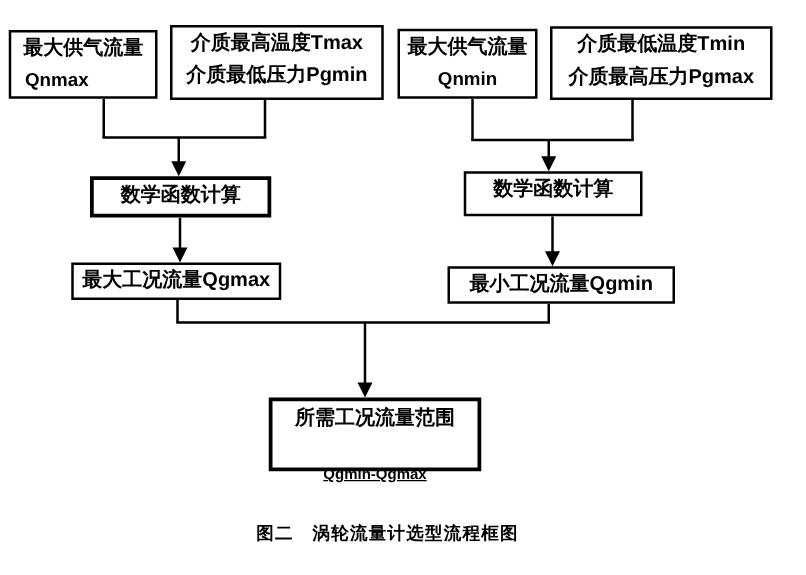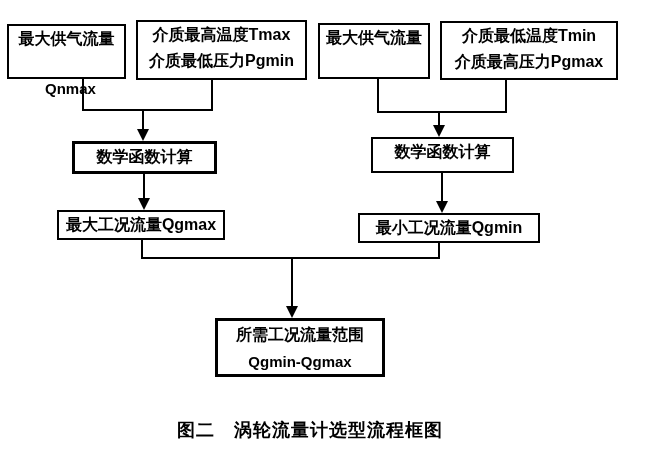--- a/index.html
+++ b/index.html
@@ -38,38 +38,38 @@
     font-size: 16px;
     line-height: 26px;
     text-align: center;
     box-sizing: border-box;
     white-space: nowrap;
   }
   .node .sub {
     font-size: 15px;
   }
   #node-qnmax        { left: 7px;   top: 24px;  width: 119px; height: 55px; }
-  #node-qnmax .sub   { align-self: flex-start; padding-left: 36px; margin-top: 24px; }
+  #node-qnmax .sub   { align-self: flex-start; padding-left: 11px; }
   #node-pgmin-tmax   { left: 136px; top: 20px;  width: 171px; height: 60px; }
   #node-qnmin        { left: 318px; top: 23px;  width: 112px; height: 56px; }
   #node-pgmax-tmin   { left: 440px; top: 21px;  width: 178px; height: 59px; }
   #node-math-left    { left: 72px;  top: 141px; width: 145px; height: 33px; border-width: 3px; }
   #node-math-right   { left: 371px; top: 137px; width: 143px; height: 36px; }
   #node-qgmax        { left: 57px;  top: 210px; width: 168px; height: 30px; }
   #node-qgmin        { left: 358px; top: 213px; width: 182px; height: 30px; }
-  #node-result       { left: 215px; top: 318px; width: 170px; height: 59px; border-width: 3px; line-height: 27px; }
-  #node-result .sub  { font-size: 15px; }
+  #node-result       { left: 215px; top: 318px; width: 170px; height: 59px; border-width: 3px; line-height: 27px; gap: 18px; }
+  #node-result .sub  { font-size: 12px; text-decoration: underline; }
   .caption {
     position: absolute;
     left: 0;
     top: 418px;
     width: 620px;
     text-align: center;
     font-weight: bold;
-    font-size: 18px;
+    font-size: 14px;
     letter-spacing: 1px;
   }
 </style>
 </head>
 <body>
 
 <div class="canvas">
 
   <svg class="connectors" viewBox="0 0 645 460" xmlns="http://www.w3.org/2000/svg">
     <g stroke="#000000" stroke-width="2" fill="none">
@@ -112,20 +112,21 @@
     <div class="sub">Qnmax</div>
   </div>
 
   <div class="node" id="node-pgmin-tmax">
     <div>介质最高温度Tmax</div>
     <div>介质最低压力Pgmin</div>
   </div>
 
   <div class="node" id="node-qnmin">
     <div>最大供气流量</div>
+    <div class="sub">Qnmin</div>
   </div>
 
   <div class="node" id="node-pgmax-tmin">
     <div>介质最低温度Tmin</div>
     <div>介质最高压力Pgmax</div>
   </div>
 
   <div class="node" id="node-math-left">
     <div>数学函数计算</div>
   </div>

